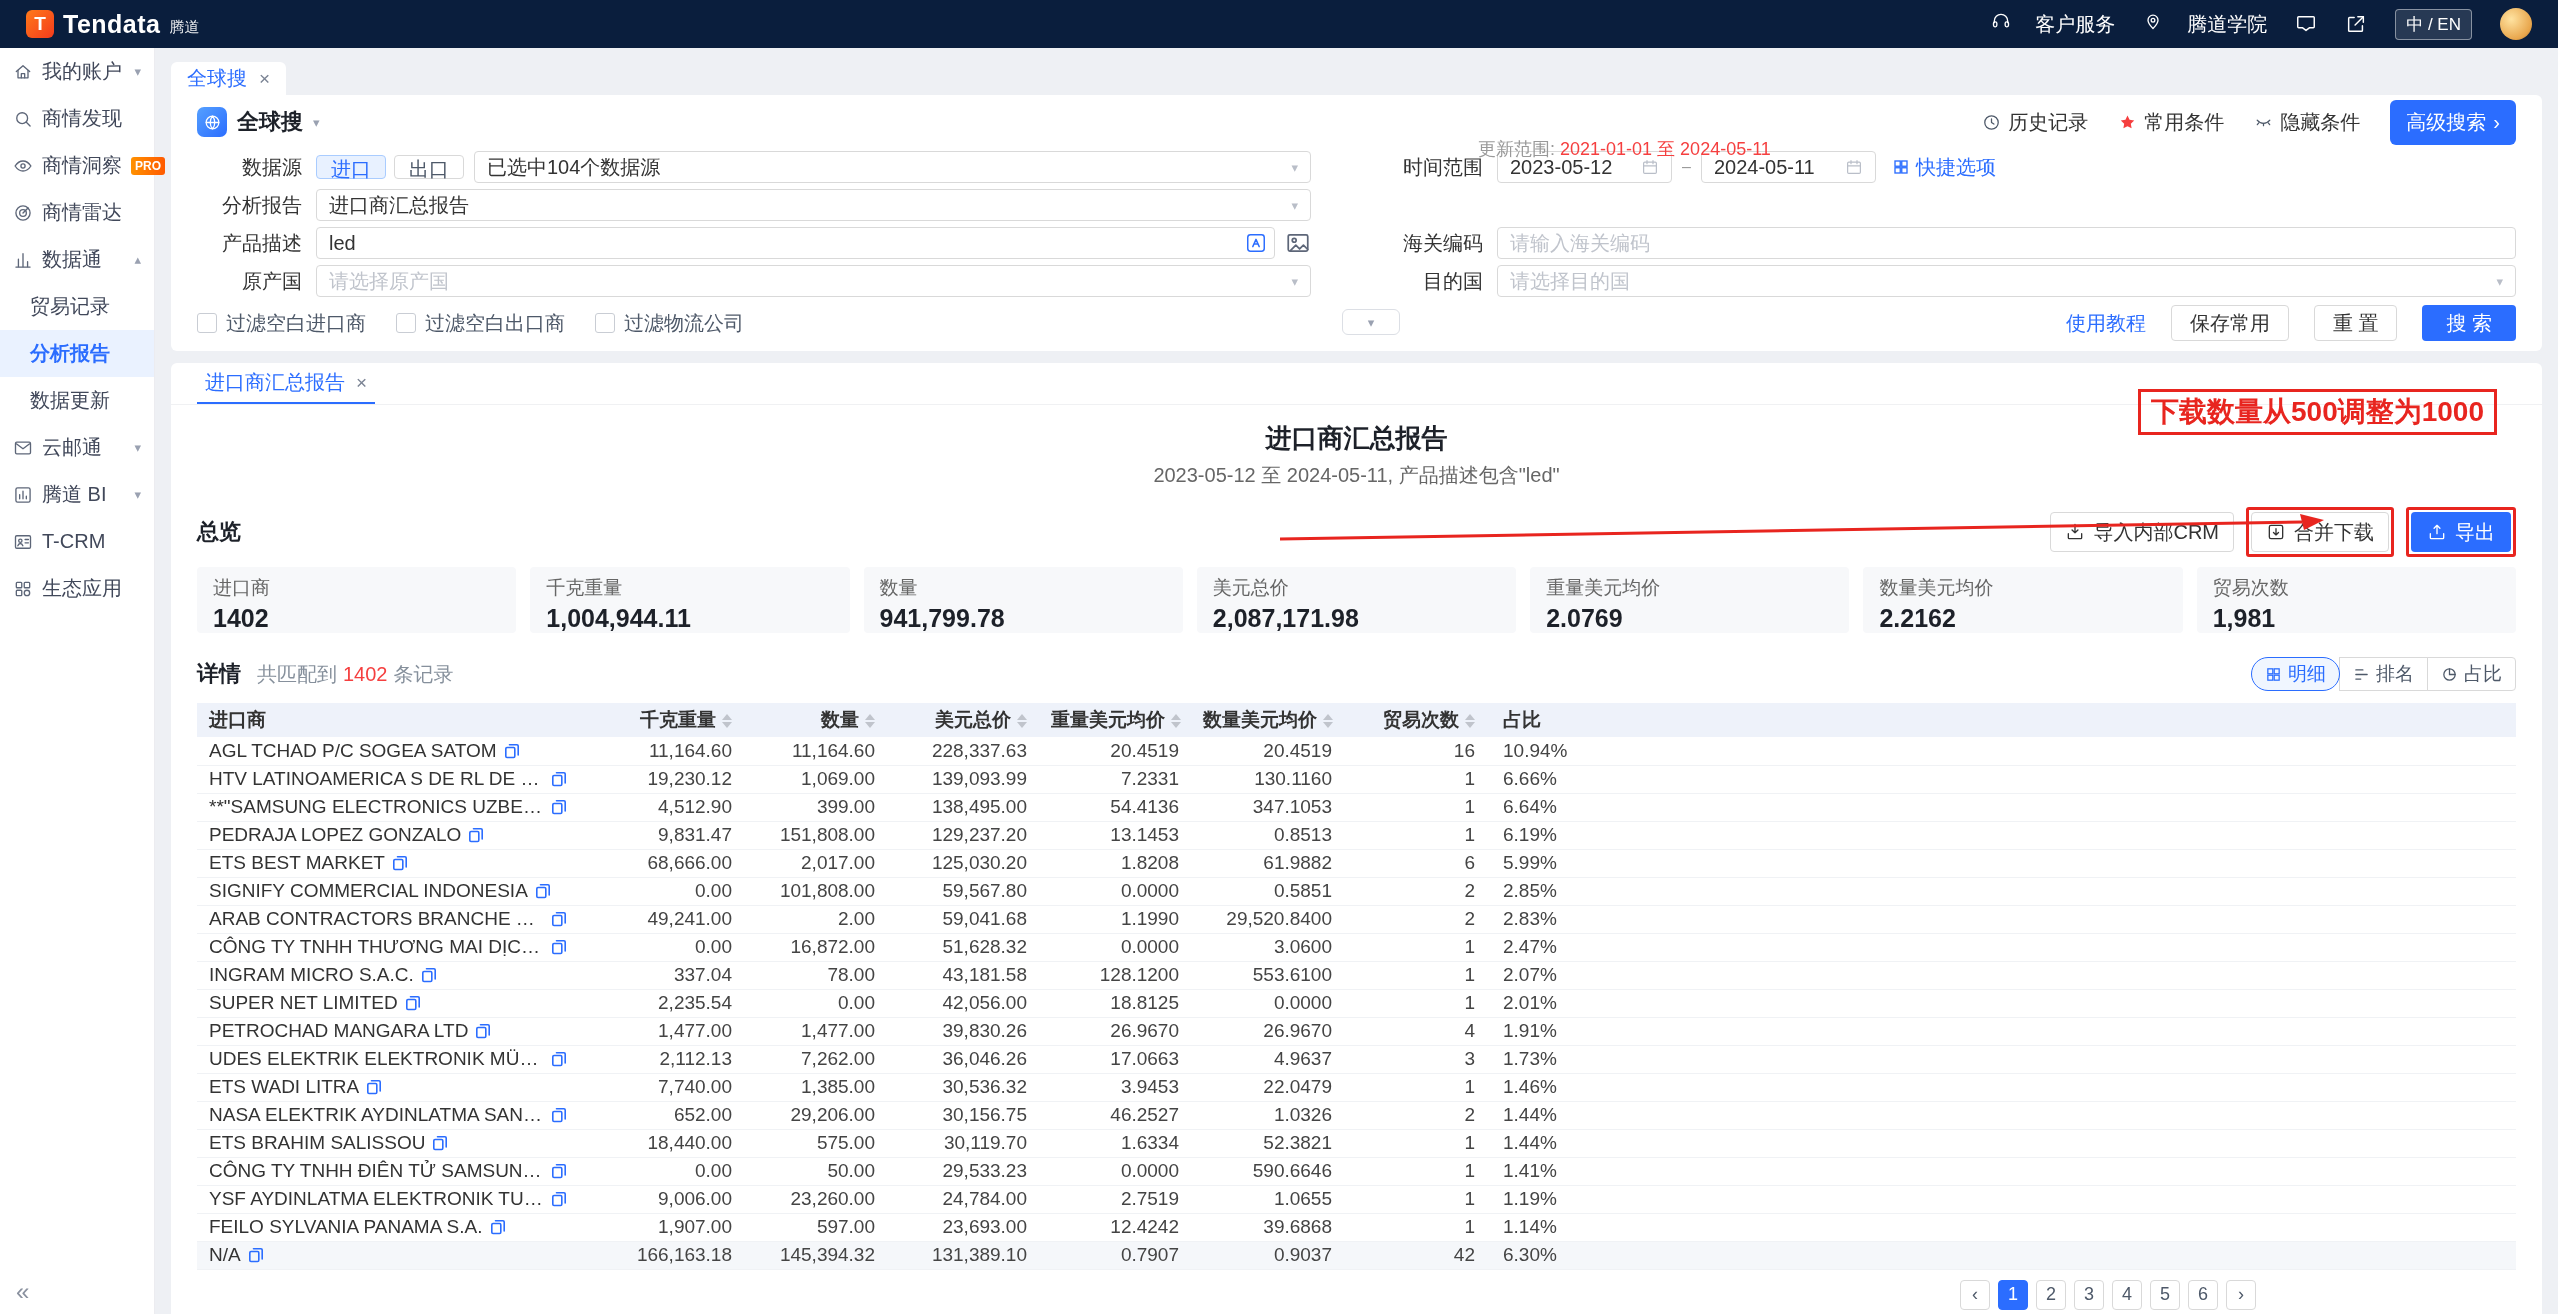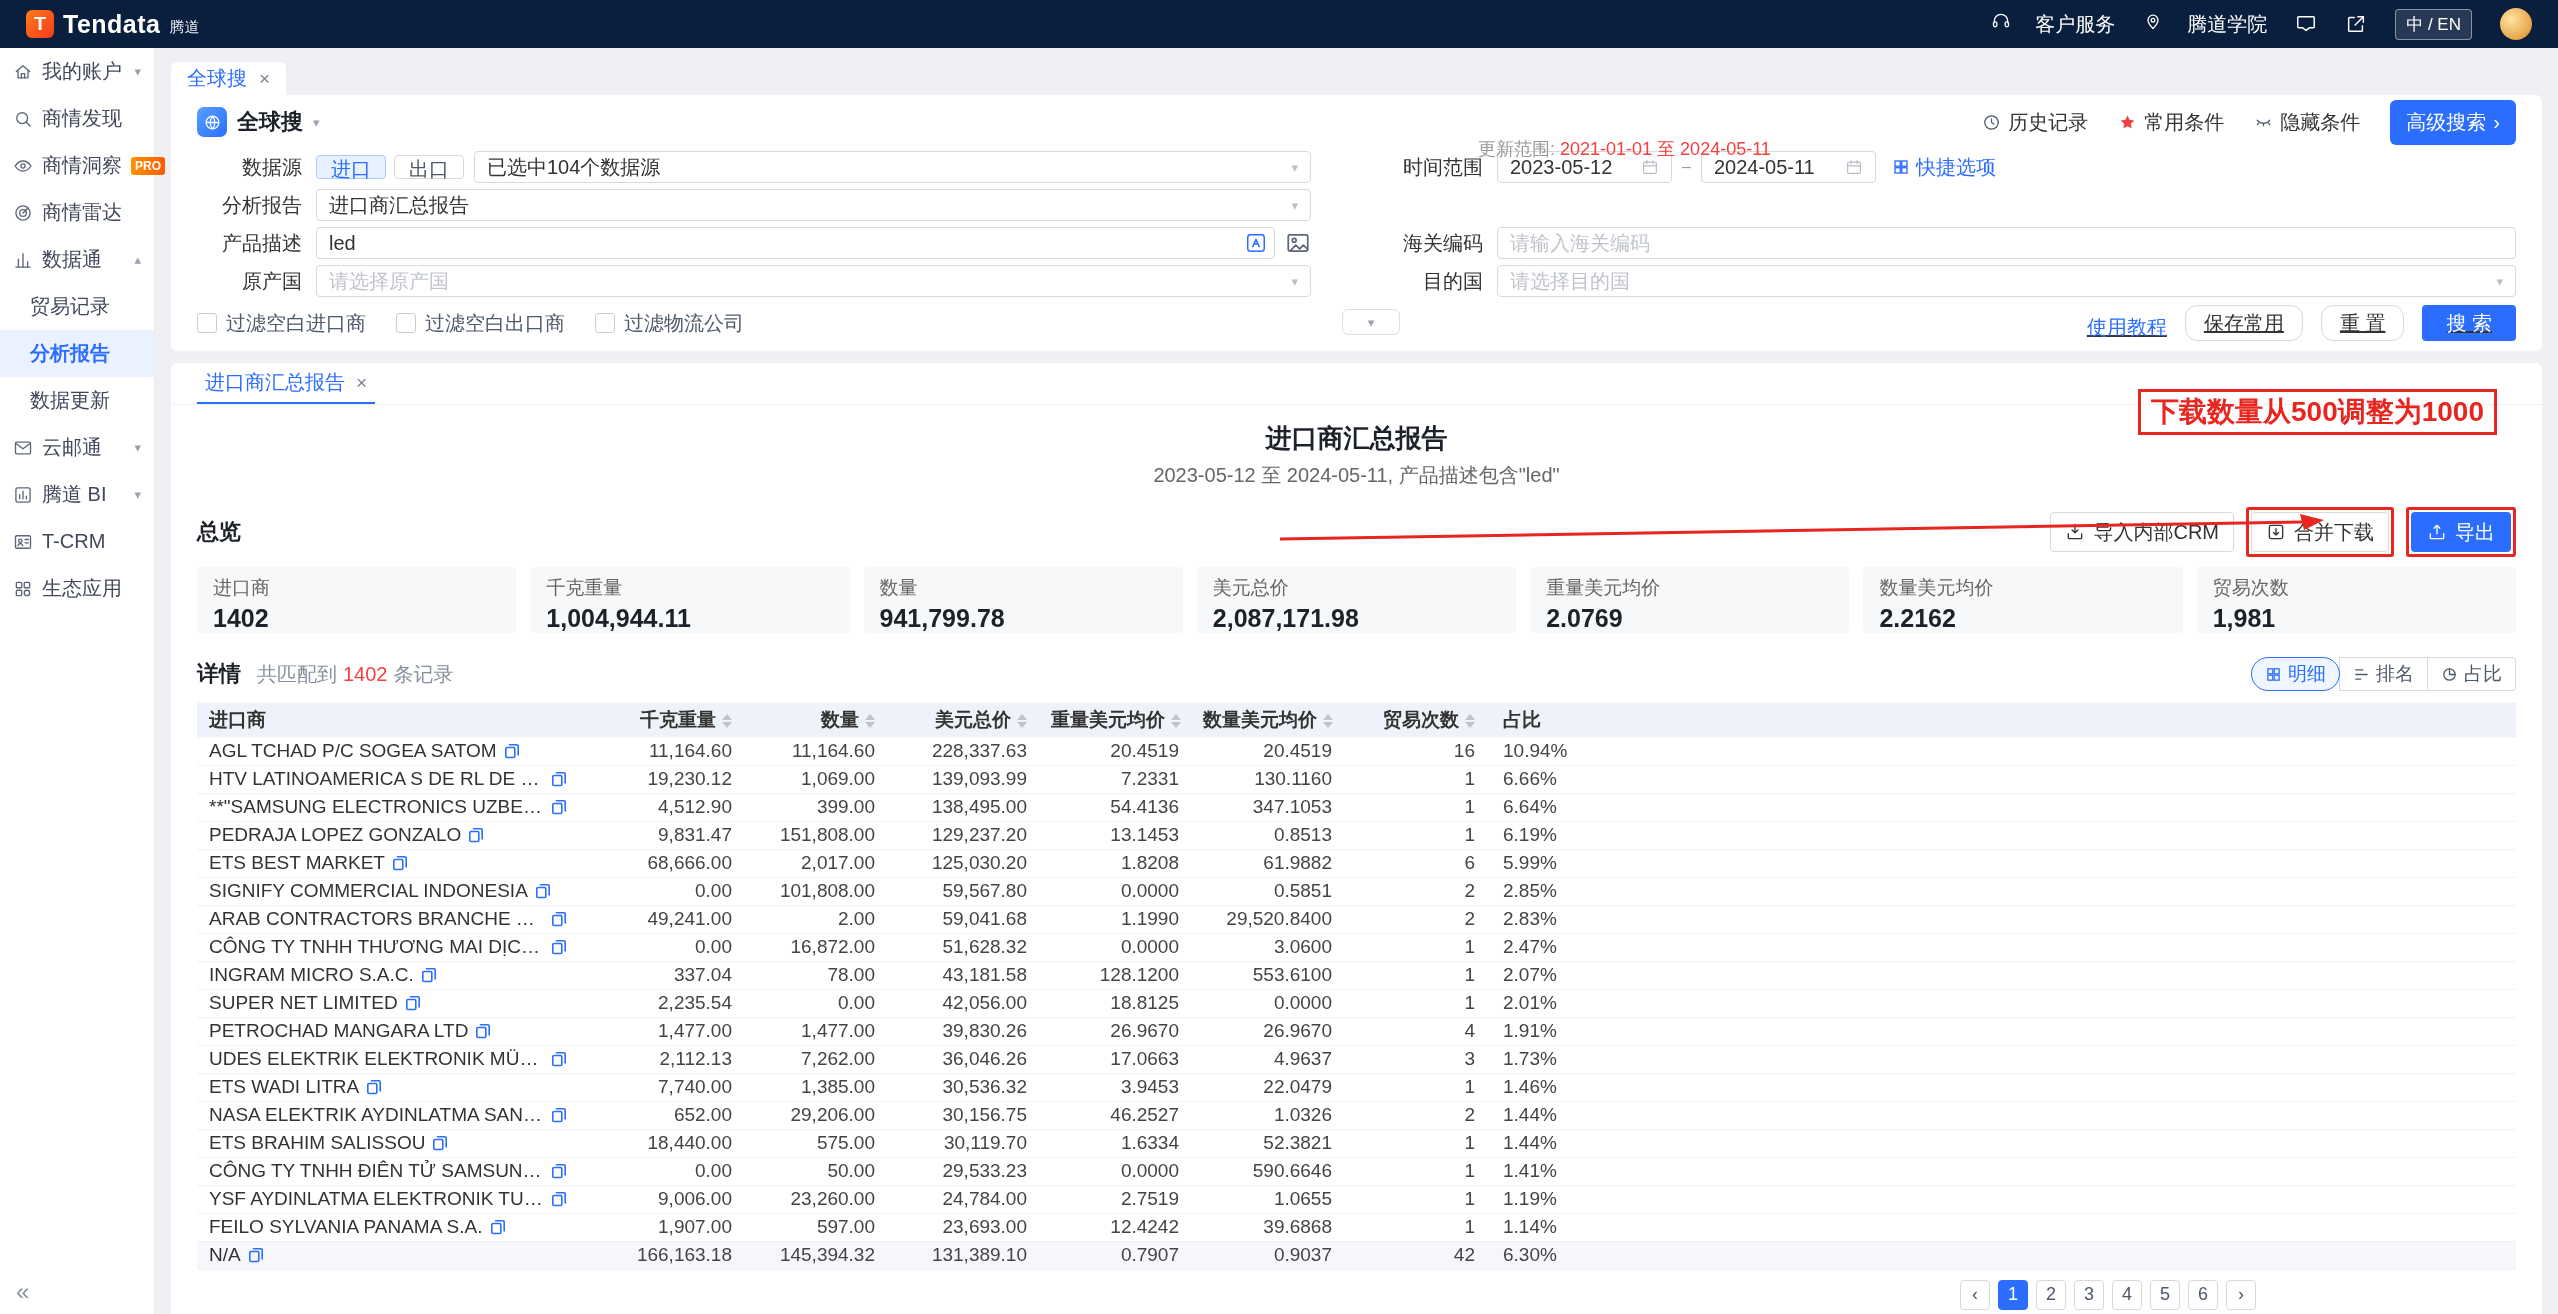--- a/index.html
+++ b/index.html
@@ -90,23 +90,23 @@
   .in-ic { position:absolute; right:8px; top:5px; width:22px; height:22px; color:#2b6dff; cursor:pointer; }
   .out-ic { width:26px; height:26px; margin-left:10px; color:#5d6678; cursor:pointer; }
 
   .filter-row { display:flex; align-items:center; margin-top:8px; position:relative; height:36px; }
   .filters { display:flex; gap:30px; }
   .cb-label { display:inline-flex; align-items:center; gap:9px; font-size:20px; color:#4e5969; cursor:pointer; }
   .cb { width:20px; height:20px; border:1.5px solid #c9cdd4; border-radius:3px; background:#fff; flex:none; }
   .collapse-pill { position:absolute; left:1145px; top:4px; width:58px; height:26px; border:1px solid #dcdfe5;
     border-radius:6px; background:#fff; color:#9aa1b1; font-size:13px; display:flex; align-items:center;
     justify-content:center; cursor:pointer; }
-  .fr-actions { margin-left:auto; display:flex; align-items:flex-end; gap:18px;text-decoration:underline; }
+  .fr-actions { margin-left:auto; display:flex; align-items:center; gap:25px; }
   .link-blue { color:#2b6dff; font-size:20px; cursor:pointer; }
-  .btn-ghost { height:36px; padding:0 18px; border:1px solid #d9d9d9; border-radius:12px; background:#fff;
+  .btn-ghost { height:36px; padding:0 18px; border:1px solid #d9d9d9; border-radius:4px; background:#fff;
     color:#333; font-size:20px; cursor:pointer; font-family:inherit; }
   .btn-primary { height:36px; padding:0 24px; border:none; border-radius:4px; background:#2b6dff;
     color:#fff; font-size:20px; cursor:pointer; font-family:inherit; }
 
   
   .report-card { background:#fff; border-radius:6px; margin-top:12px; position:relative;
     padding:0 26px 20px; min-height:1100px; }
   .report-tabs { height:42px; display:flex; border-bottom:1px solid #f0f1f3; margin:0 -26px; padding:0 26px; }
   .r-tab { display:flex; align-items:center; gap:11px; color:#2b6dff; font-size:20px;
     border-bottom:2px solid #2b6dff; padding:0 8px; cursor:pointer; }

